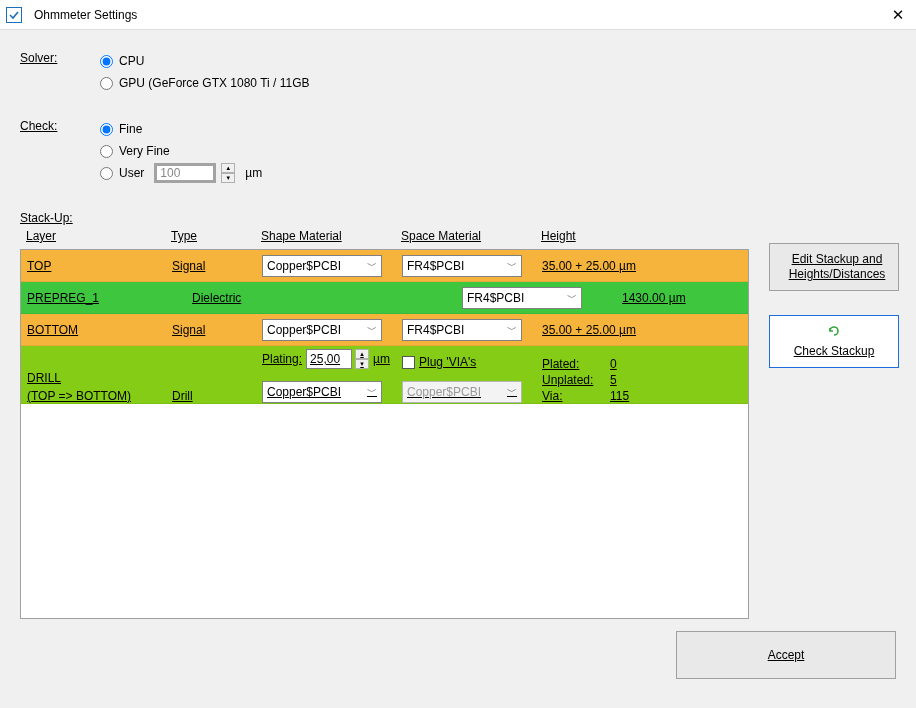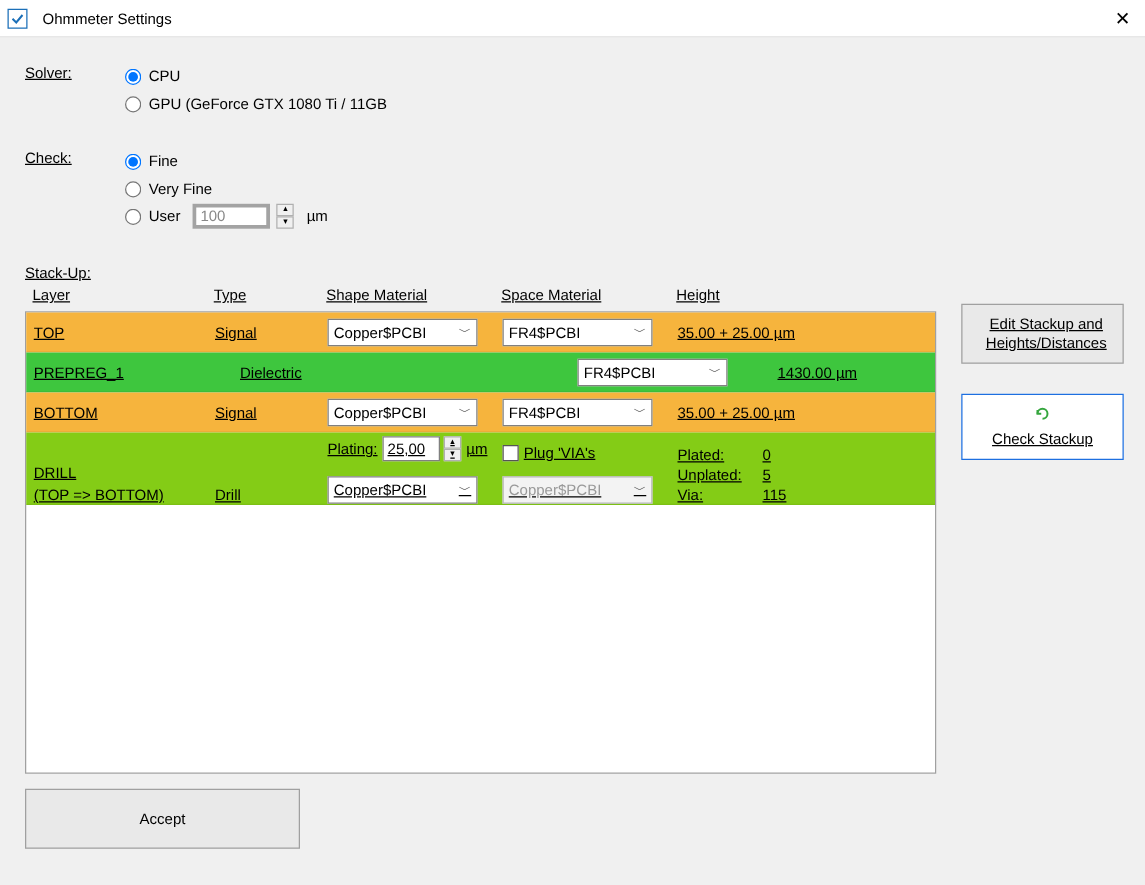--- a/index.html
+++ b/index.html
@@ -36,21 +36,21 @@
   .drill-layercol { display:flex; flex-direction:column; justify-content:center; gap:4px; }
   .shape-stack { display:flex; flex-direction:column; gap:12px; }
   .plating-line { display:flex; align-items:center; gap:4px; }
   .num-small { width: 46px; height: 20px; border: 1px solid #808080; background: #fff; display: inline-flex; align-items: center; padding: 0 3px; }
   .cb { width: 13px; height: 13px; border: 1px solid #555; background: #fff; display: inline-block; }
   .drill-stats { display:flex; flex-direction:column; gap:2px; font-size:11.5px; }
   .drill-stats div { display:flex; gap:12px; }
   .side-buttons { width: 130px; margin-left: 20px; display: flex; flex-direction: column; gap: 24px; padding-top: 14px; }
   .btn { border: 1px solid #a0a0a0; background: #e9e9e9; display:flex; align-items:center; justify-content:center; gap:6px; text-align:center; padding: 8px 14px; line-height: 1.25; cursor: default; }
   .btn.highlight { border: 1.5px solid #1d6fe0; background: #fff; flex-direction: column; }
-  .accept-wrap { display:flex; justify-content:flex-start; margin-top: 12px; }
+  .accept-wrap { display:flex; justify-content:flex-end; margin-top: 12px; text-decoration: underline; }
   .accept-btn { width: 220px; height: 48px; border: 1px solid #a0a0a0; background: #e9e9e9; display:flex; align-items:center; justify-content:center; }
 </style>
 </head>
 <body>
 
 <div class="titlebar">
   <div class="titlebar-left">
     <div class="title-icon">
       <svg width="10" height="10" viewBox="0 0 10 10">
           <path d="M1 5 L4 8 L9 2" stroke="#1b6fb8" stroke-width="1.6" fill="none"></path>

